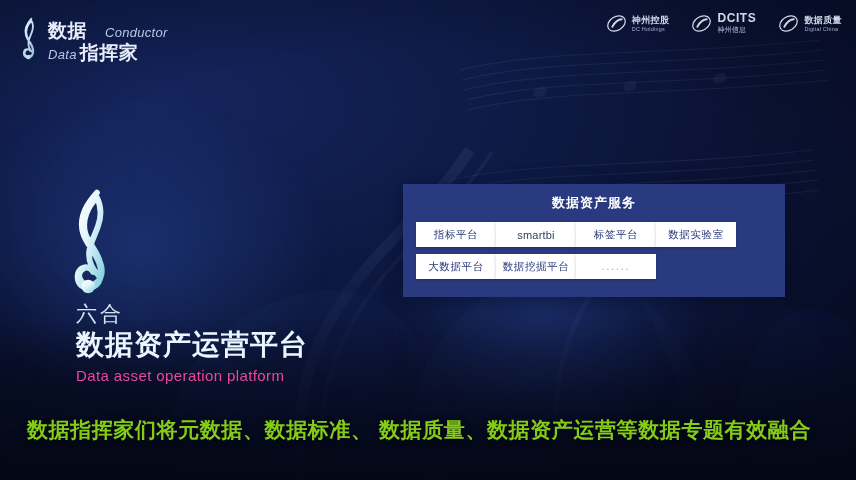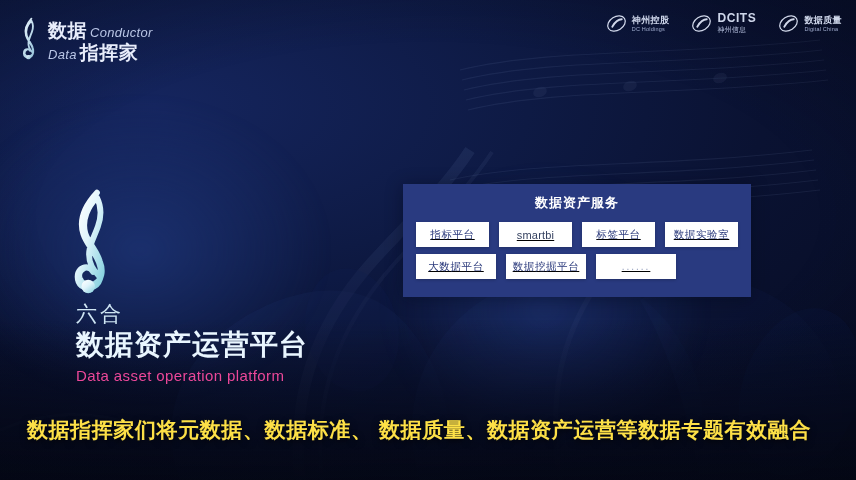--- a/index.html
+++ b/index.html
@@ -103,21 +103,21 @@
     font-size: 19px;
     font-weight: 700;
     color: #e8edfb;
     letter-spacing: 0.5px;
   }
   .brand-en {
     font-size: 13px;
     font-style: italic;
     color: #b9c6e6;
     letter-spacing: 0.3px;
-    margin-left: 3px;
+    margin-left: 18px;
   }
   .brand-line2 { margin-top: 3px; }
   .brand-line2 .brand-en { margin-left: 0; margin-right: 3px; }
 
   .partner-logos {
     position: absolute;
     right: 14px;
     top: 12px;
     display: flex;
     align-items: center;
@@ -192,42 +192,40 @@
     color: #ec4899;
     letter-spacing: 0.4px;
     margin-top: 5px;
   }
 
   
   .service-panel {
     position: absolute;
     left: 403px;
     top: 184px;
-    width: 348px;
+    width: 382px;
     height: 113px;
     background: #293a80;
     box-shadow: 0 2px 16px rgba(4,8,26,0.45);
   }
   .panel-title {
     text-align: center;
     color: #ffffff;
     font-size: 13px;
     font-weight: 700;
     letter-spacing: 1px;
     margin-top: 10px;
   }
   .card-rows {
     margin-top: 10px;
     padding: 0 13px;
   }
   .card-row {
     display: flex;
-    gap: 10px;
     margin-bottom: 7px;
-    text-decoration: underline;
   }
   .svc-card {
     width: 80px;
     height: 25px;
     background: #ffffff;
     color: #2b3a7c;
     font-size: 10.5px;
     letter-spacing: 0.6px;
     display: flex;
     align-items: center;
@@ -245,21 +243,21 @@
     letter-spacing: 2px;
   }
 
   
   .caption {
     position: absolute;
     left: 0;
     right: 18px;
     top: 416px;
     text-align: center;
-    color: #fde047;
+    color: #84cc16;
     font-size: 21px;
     font-weight: 700;
     letter-spacing: 0.6px;
     text-shadow: 0 2px 7px rgba(0,0,0,0.75);
     white-space: nowrap;
   }
 </style>
 </head>
 <body>
 

